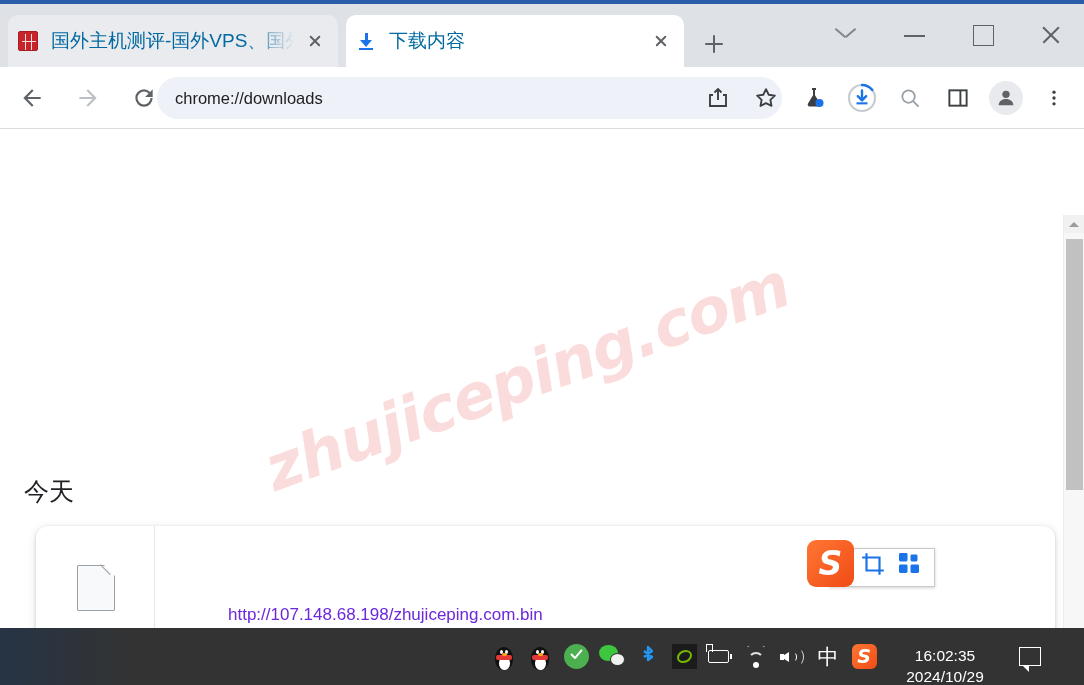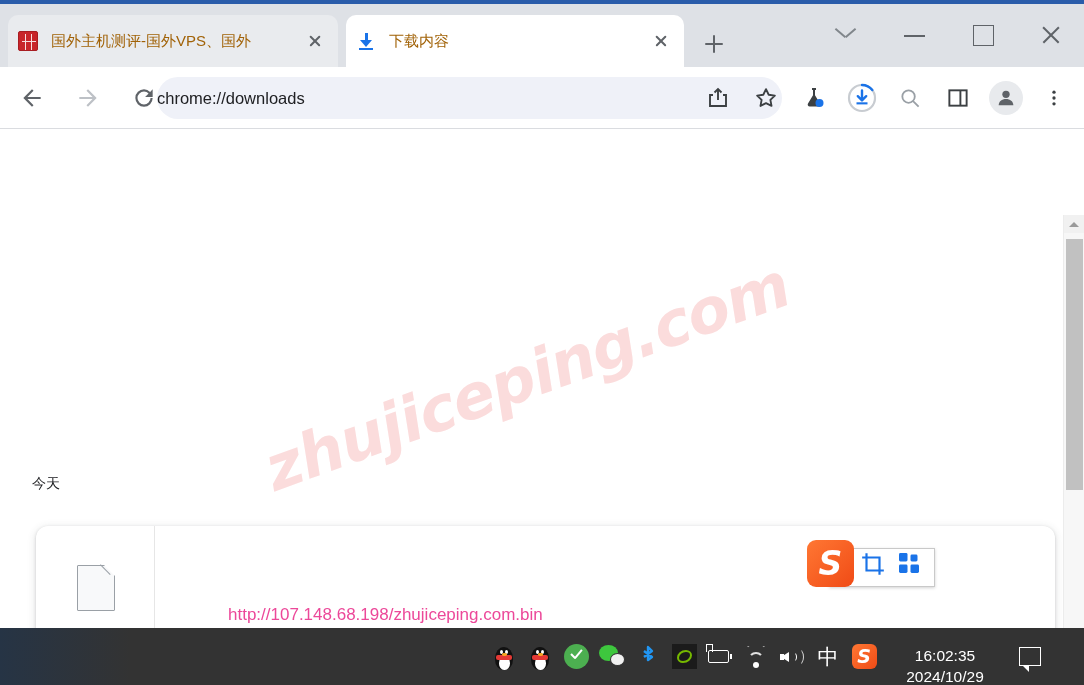--- a/index.html
+++ b/index.html
@@ -39,21 +39,21 @@
   .fav-seal::before {
     content: ""; position: absolute; left: 3px; top: 2px;
     width: 14px; height: 16px;
     background:
       linear-gradient(90deg, transparent 3px, #fff 3px, #fff 4px, transparent 4px),
       linear-gradient(90deg, transparent 9px, #fff 9px, #fff 10px, transparent 10px),
       linear-gradient(180deg, transparent 7px, #fff 7px, #fff 8px, transparent 8px);
     opacity: .85;
   }
   .tab-title {
-    font-size: 15px; color: #a16207; white-space: nowrap;
+    font-size: 19px; color: #0369a1; white-space: nowrap;
     overflow: hidden; flex: 1 1 auto; line-height: 20px;
   }
   .tab.inactive .tab-title {
     -webkit-mask-image: linear-gradient(90deg, #000 78%, transparent 97%);
     mask-image: linear-gradient(90deg, #000 78%, transparent 97%);
   }
   .tab-close {
     width: 26px; height: 26px; flex: 0 0 26px; position: relative;
     border-radius: 50%;
   }
@@ -115,21 +115,21 @@
   .omnibox {
     position: absolute; left: 157px; top: 77px; width: 625px; height: 42px;
     background: #eff1f8; border-radius: 21px; display: flex; align-items: center;
   }
   .chip {
     height: 32px; margin-left: 5px; background: #ffffff; border-radius: 16px;
     display: flex; align-items: center; padding: 0 14px 0 8px;
   }
   .chip-logo { width: 20px; height: 20px; flex:0 0 20px; margin-right: 8px; }
   .chip-label { font-size: 15px; color: #202124; white-space: nowrap; }
-  .url { font-size: 16.5px; color: #202124; white-space: nowrap; }
+  .url { margin-left: 18px; font-size: 16.5px; color: #202124; white-space: nowrap; }
 
   .tb-icons { position: absolute; right: 6px; top: 77px; display: flex; align-items: center; }
   .tbi { width: 48px; height: 42px; position: relative; }
   .tbi svg { position: absolute; left: 50%; top: 50%; transform: translate(-50%,-50%); }
   .chip-bg {
     position: absolute; left: 668px; top: 77px; width: 112px; height: 42px;
     background: #eff1f8; border-radius: 0 21px 21px 0;
   }
 
   .avatar-ring {
@@ -156,22 +156,22 @@
   .watermark {
     position: absolute; left: 255px; top: 222px;
     font-family: "DejaVu Sans", sans-serif;
     font-size: 62px; font-weight: bold; font-style: italic;
     color: #fbdcdc; white-space: nowrap;
     transform: rotate(-20deg); transform-origin: left top;
     letter-spacing: -1px;
     pointer-events: none;
   }
   .today-label {
-    position: absolute; left: 32px; top: 260px;
-    font-size: 14px; color: #202124;
+    position: absolute; left: 24px; top: 260px;
+    font-size: 25px; color: #202124;
   }
   .card {
     position: absolute; left: 36px; top: 311px; width: 1019px; height: 268px;
     background: #ffffff; border-radius: 12px;
     box-shadow: 0 1px 3px rgba(60,64,67,.22), 0 2px 8px 1px rgba(60,64,67,.12);
   }
   .card-iconcol {
     position: absolute; left: 0; top: 0; width: 119px; height: 268px;
     border-right: 1px solid #e6e6e6;
   }
@@ -191,21 +191,21 @@
     border-left: 1.5px solid #9aa0a6;
     transform: rotate(-45deg); transform-origin: left top;
   }
   .card-body { position: absolute; left: 156px; top: 0; right: 0; height: 268px; }
   .file-name {
     position: absolute; left: 36px; top: 29px;
     font-size: 18.5px; font-weight: bold; color: #202124;
   }
   .file-url {
     position: absolute; left: 36px; top: 79px;
-    font-size: 17px; color: #ec4899;
+    font-size: 17px; color: #6d28d9;
   }
 
   
   .scrollbar {
     position: absolute; left: 1063px; top: 215px; width: 21px; height: 413px;
     background: #f7f7f7; border-left: 1px solid #ececec;
   }
   .sb-up {
     position: absolute; left: 0; top: 0; width: 20px; height: 18px;
     background: #f1f1f1;

